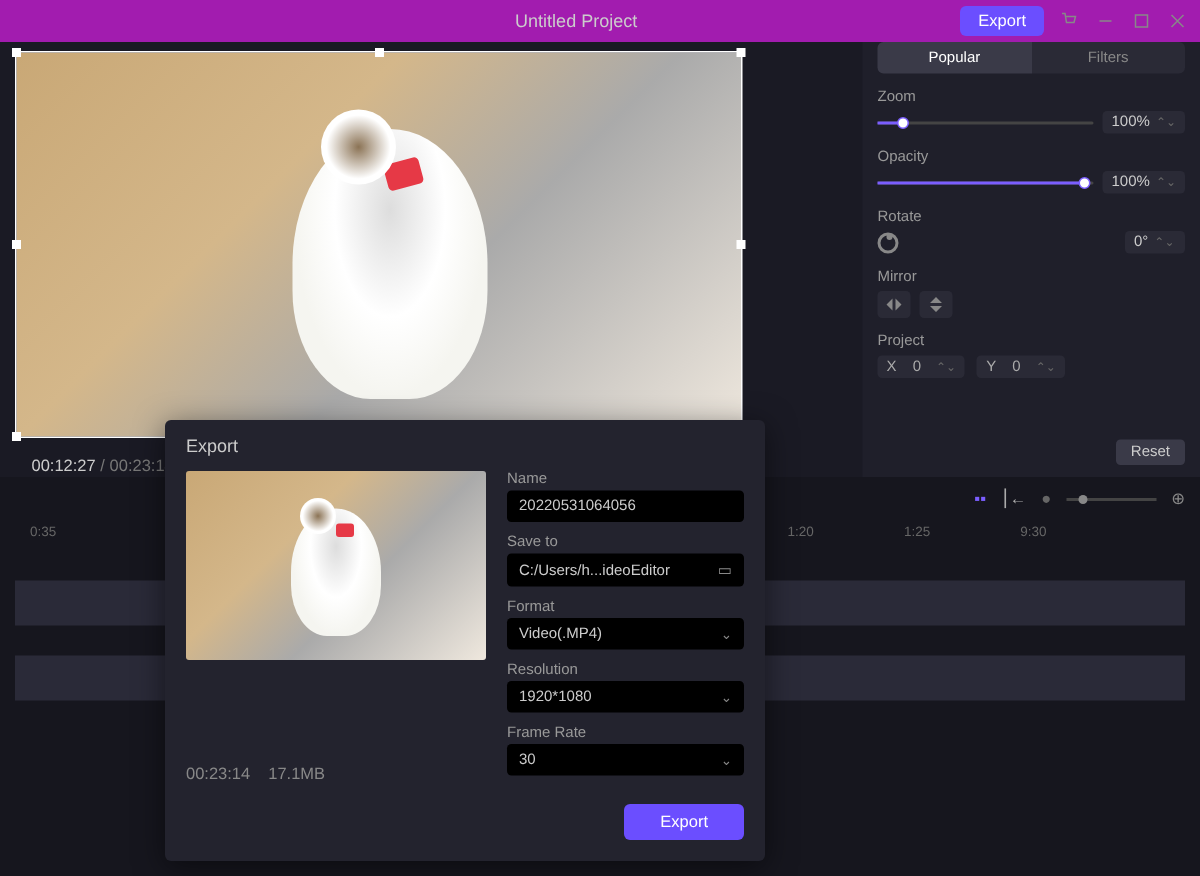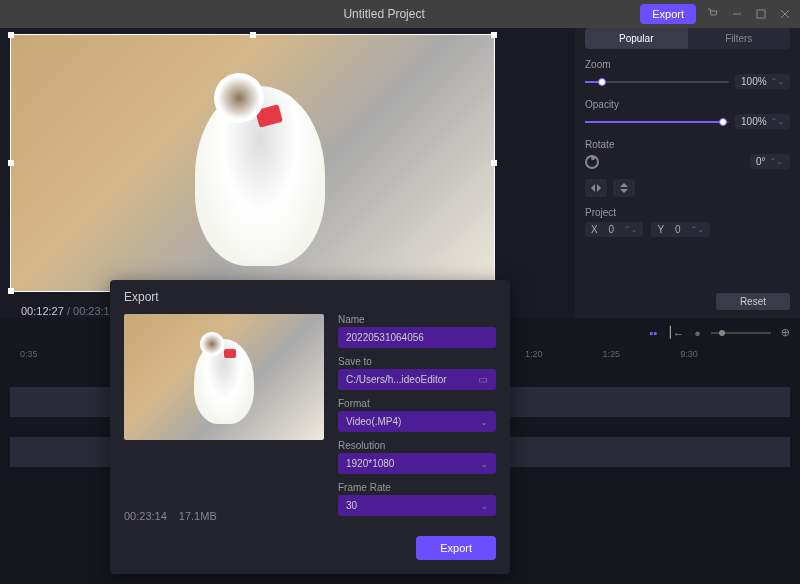--- a/index.html
+++ b/index.html
@@ -1,17 +1,17 @@
 <!DOCTYPE html>
 <html><head>
 <meta charset="utf-8">
 <style>
 *{margin:0;padding:0;box-sizing:border-box;font-family:-apple-system,BlinkMacSystemFont,"Segoe UI",sans-serif}
 body{background:#1a1a24;color:#aaa;font-size:11px;width:800px;height:584px;overflow:hidden;position:relative}
-.titlebar{height:28px;display:flex;align-items:center;justify-content:flex-start;padding:0 8px;background:#404040}
+.titlebar{height:28px;display:flex;align-items:center;justify-content:flex-start;padding:0 8px;background:#a21caf}
 .title-left{flex:1;text-align:center;color:#ccc;font-size:12px}
 .title-right{display:flex;align-items:center;gap:10px}
 .export-btn{background:#6b4eff;color:#fff;padding:4px 12px;border-radius:4px;border:none;font-size:11px}
 .win-btn{color:#888;width:14px;height:14px;display:flex;align-items:center;justify-content:center}
 .main{display:flex;height:290px}
 .preview-area{flex:1;position:relative;padding:6px 10px}
 .preview-frame{position:relative;width:485px;height:258px;border:1px solid #fff;background:linear-gradient(135deg,#c9a876 0%,#d4b78a 35%,#aaa 60%,#efe8de 100%)}
 .preview-frame::before{content:"";position:absolute;left:38%;top:20%;width:130px;height:180px;background:radial-gradient(ellipse at 50% 30%,#ddd 0%,#fff 40%,#f5f5f0 70%);border-radius:50% 50% 40% 40%}
 .preview-frame::after{content:"";position:absolute;left:42%;top:15%;width:50px;height:50px;background:radial-gradient(circle,#8b7355 0%,#fff 60%);border-radius:50%}
 .ribbon{position:absolute;left:51%;top:28%;width:24px;height:18px;background:#e63946;border-radius:3px;transform:rotate(-15deg)}
@@ -36,39 +36,39 @@
 .slider-fill{position:absolute;height:2px;background:#7b5eff;left:0}
 .slider-thumb{position:absolute;width:8px;height:8px;background:#fff;border:1px solid #7b5eff;border-radius:50%;top:-3px;margin-left:-4px}
 .val-box{background:#2a2a36;padding:2px 6px;border-radius:3px;color:#ccc;font-size:10px;min-width:40px;text-align:center;display:flex;align-items:center;gap:4px}
 .spinner{color:#666;font-size:8px}
 .rotate-dial{width:14px;height:14px;border:2px solid #888;border-radius:50%;position:relative;display:inline-block}
 .rotate-dial::after{content:"";position:absolute;width:4px;height:4px;background:#888;border-radius:50%;top:-1px;left:4px}
 .mirror-btns{display:flex;gap:6px}
 .mirror-btn{width:22px;height:18px;background:#2a2a36;border-radius:3px;display:flex;align-items:center;justify-content:center;color:#888}
 .pos-row{display:flex;gap:8px}
 .pos-input{display:flex;align-items:center;gap:4px;background:#2a2a36;padding:2px 6px;border-radius:3px;font-size:10px}
-.reset-btn{position:absolute;bottom:8px;right:10px;background:#3a3a48;color:#ccc;padding:3px 24px;border-radius:3px;font-size:10px;border:none}
+.reset-btn{position:absolute;bottom:8px;right:10px;background:#3a3a48;color:#ccc;padding:3px 10px;border-radius:3px;font-size:10px;border:none}
 .timeline{background:#16161e;height:266px;padding-top:6px;position:relative}
 .tl-controls{display:flex;justify-content:flex-end;padding:2px 10px;gap:10px;align-items:center}
 .tl-zoom-track{width:60px;height:2px;background:#444;position:relative}
 .tl-zoom-thumb{position:absolute;width:6px;height:6px;background:#888;border-radius:50%;top:-2px;left:8px}
 .tl-ruler{display:flex;padding:4px 20px;color:#666;font-size:9px;gap:60px;margin-top:4px}
 .tl-track{height:30px;background:#2a2a38;margin:24px 10px 2px}
 .export-dialog{position:absolute;left:110px;top:280px;width:400px;background:#23232e;border-radius:4px;padding:10px 14px 14px;box-shadow:0 4px 20px rgba(0,0,0,0.5);z-index:100}
 .dlg-title{color:#ccc;font-size:12px;margin-bottom:10px}
 .dlg-body{display:flex;gap:14px}
 .dlg-thumb{flex-shrink:0}
 .thumb-img{width:200px;height:126px;background:linear-gradient(135deg,#c9a876 0%,#d4b78a 35%,#aaa 60%,#efe8de 100%);position:relative;border-radius:2px}
 .thumb-img::before{content:"";position:absolute;left:35%;top:20%;width:60px;height:85px;background:radial-gradient(ellipse at 50% 30%,#ddd 0%,#fff 40%,#f5f5f0 70%);border-radius:50% 50% 40% 40%}
 .thumb-img::after{content:"";position:absolute;left:38%;top:14%;width:24px;height:24px;background:radial-gradient(circle,#8b7355 0%,#fff 60%);border-radius:50%}
 .thumb-ribbon{position:absolute;left:50%;top:28%;width:12px;height:9px;background:#e63946;border-radius:2px}
 .thumb-meta{margin-top:70px;color:#888;font-size:11px;display:flex;gap:12px}
 .dlg-fields{flex:1;display:flex;flex-direction:column;gap:8px}
 .fld-label{color:#999;font-size:10px;margin-bottom:2px}
-.fld-input{background:#4c1d95;border:none;padding:5px 8px;border-radius:3px;color:#ccc;font-size:10px;width:100%;display:flex;align-items:flex-end;justify-content:space-between}
+.fld-input{background:#000000;border:none;padding:5px 8px;border-radius:3px;color:#ccc;font-size:10px;width:100%;display:flex;align-items:flex-end;justify-content:space-between}
 .folder-icon{color:#888}
 .chev{color:#888;font-size:9px}
 .dlg-actions{display:flex;justify-content:flex-end;gap:10px;margin-top:14px}
 .btn-primary{background:#6b4eff;color:#fff;padding:6px 24px;border-radius:4px;border:none;font-size:11px}
 .btn-secondary{background:transparent;color:#aaa;padding:6px 24px;border-radius:4px;border:1px solid #444;font-size:11px}
 .side-panel{position:relative}
 svg{display:block}
 </style>
 </head>
 <body>
@@ -170,20 +170,21 @@
       <div class="slider-row">
         <span class="rotate-dial"></span>
         <div style="flex:1"></div>
         <div class="val-box">
             <span>0°</span>
             <span class="spinner">⌃⌄</span>
           </div>
       </div>
     </div>
     <div class="ctrl-group">
+      <div class="ctrl-label">Mirror</div>
       <div class="mirror-btns">
         <div class="mirror-btn">
             <svg width="12" height="10">
               <path d="M1 5l4-4v8zM11 5l-4-4v8z" fill="#888"></path>
             </svg>
           </div>
         <div class="mirror-btn">
             <svg width="10" height="12">
               <path d="M5 1l-4 4h8zM5 11l-4-4h8z" fill="#888"></path>
             </svg>

